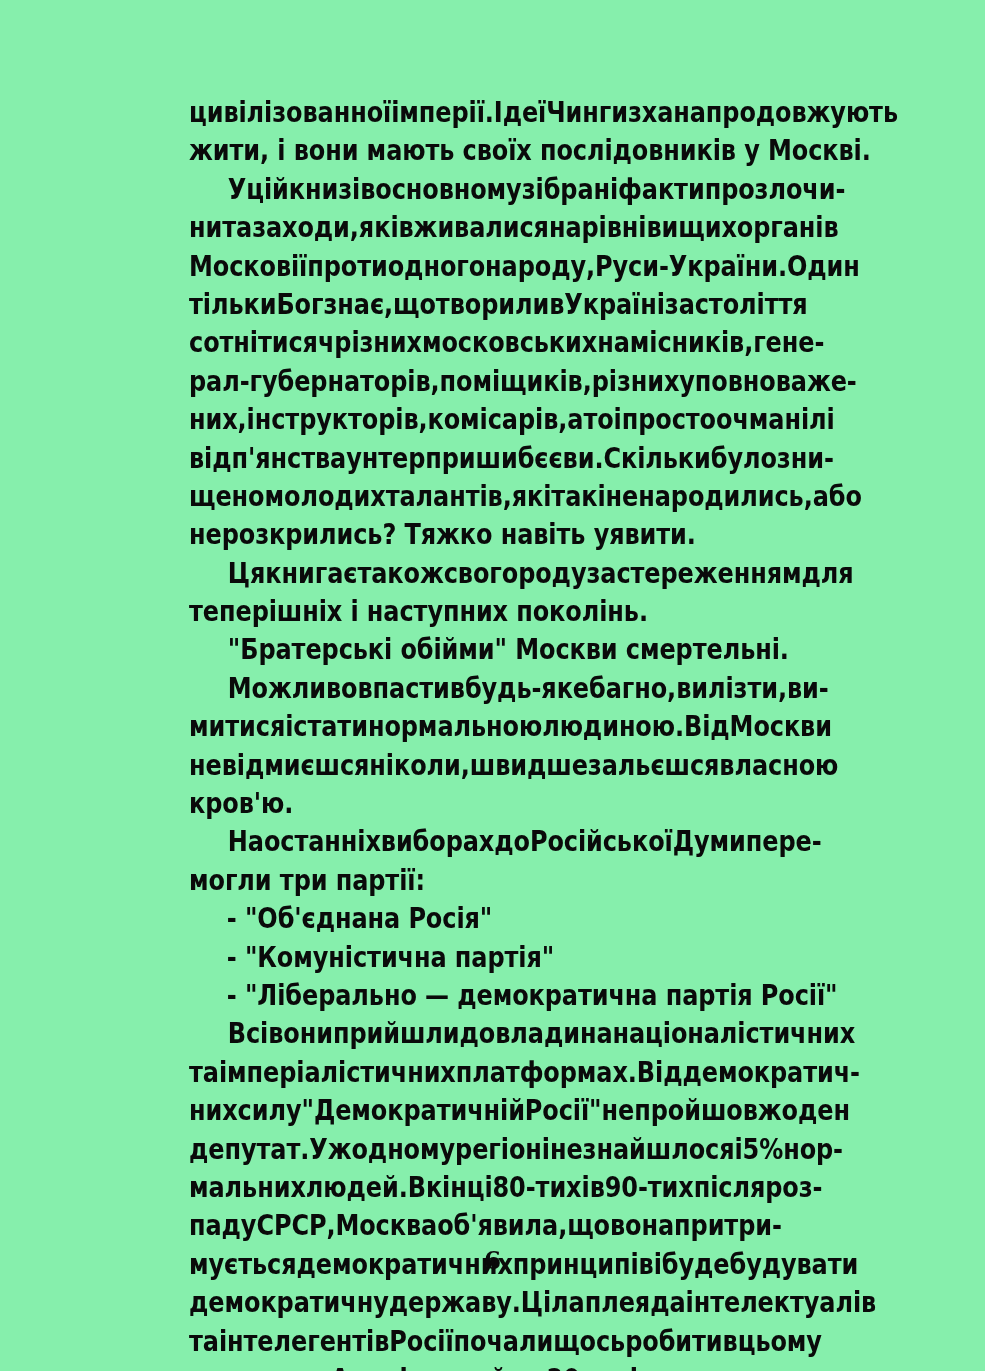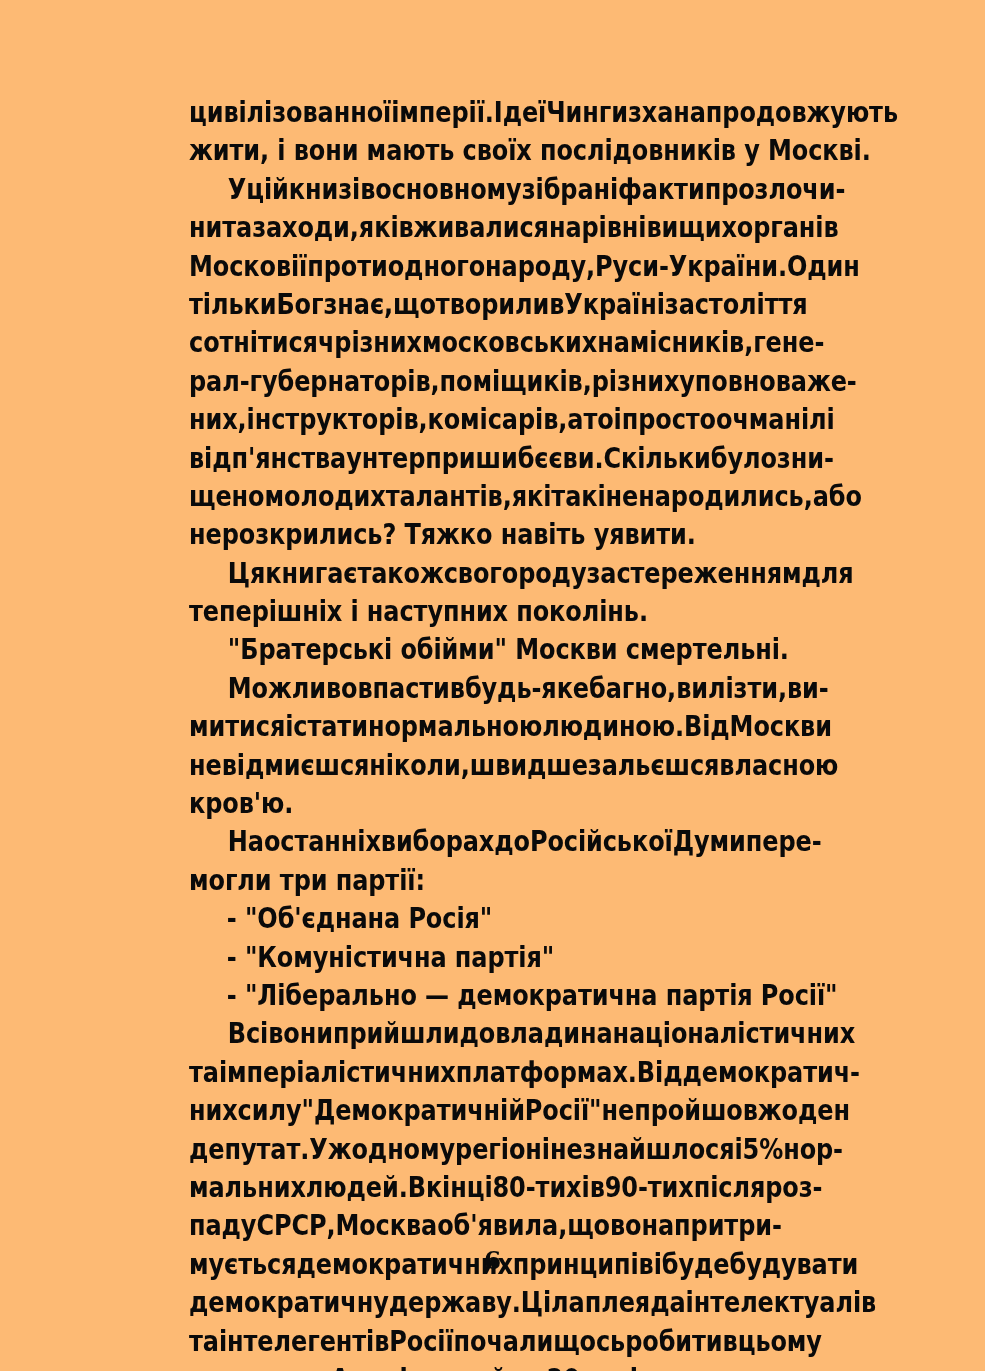--- a/index.html
+++ b/index.html
@@ -14,21 +14,21 @@
     font-family: "DejaVu Sans", sans-serif;
     overflow: hidden;
   }
 
   #page {
     position: absolute;
     left: 0;
     top: 0;
     width: 985px;
     height: 1371px;
-    background: #fdba74;
+    background: #86efac;
   }
 
   #text-column {
     position: absolute;
     left: 189px;
     top: 93px;
     width: 608px;
   }
 
   .line {

